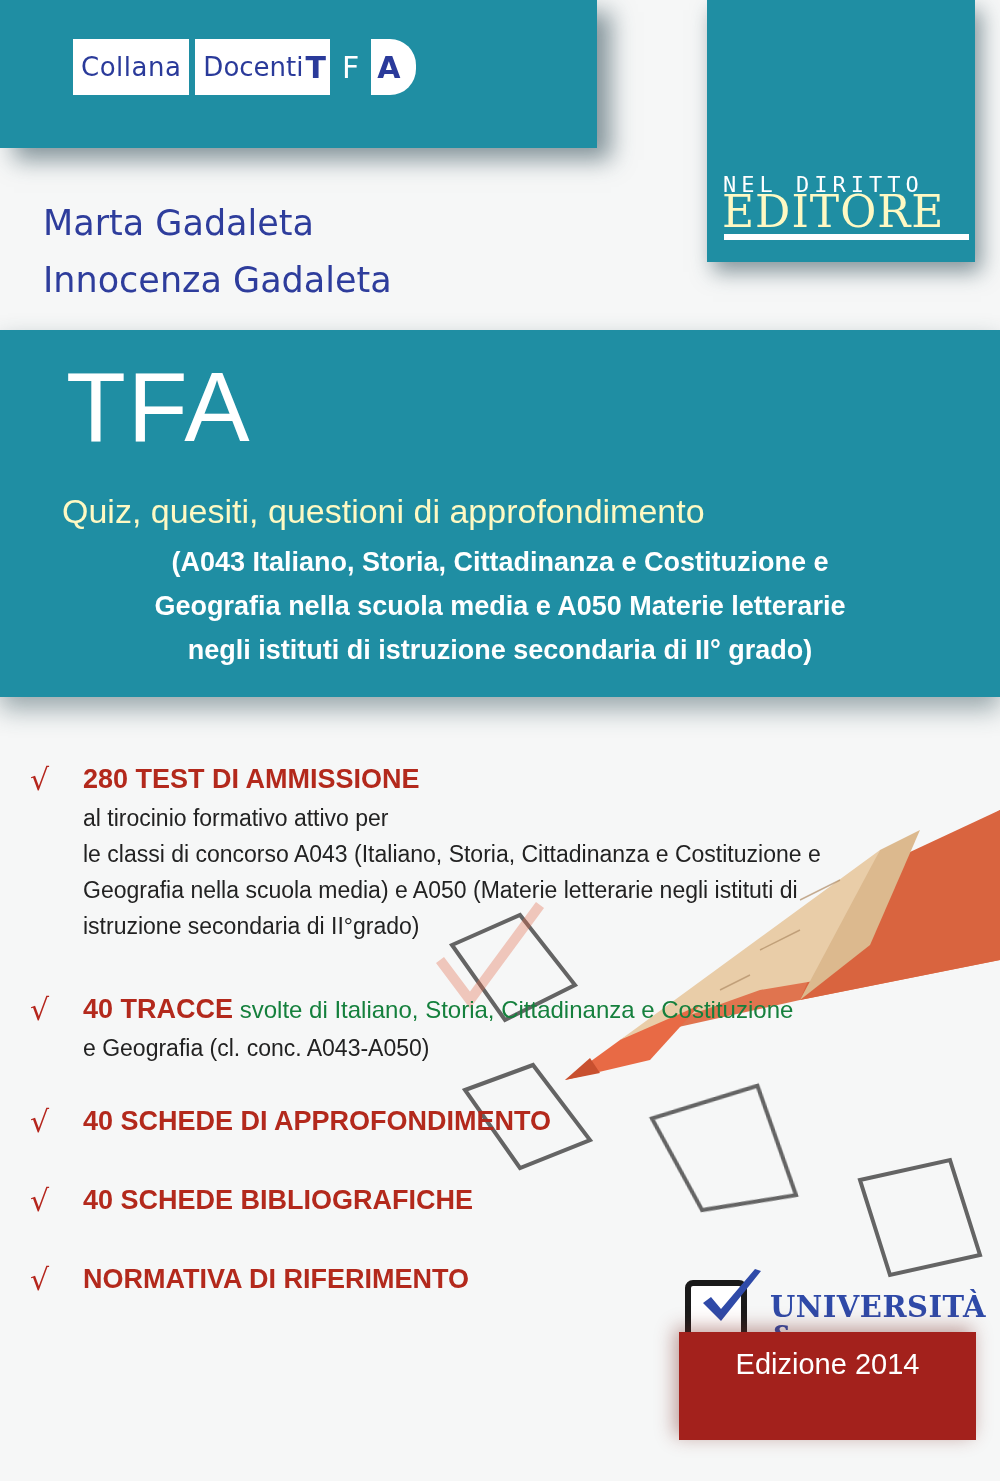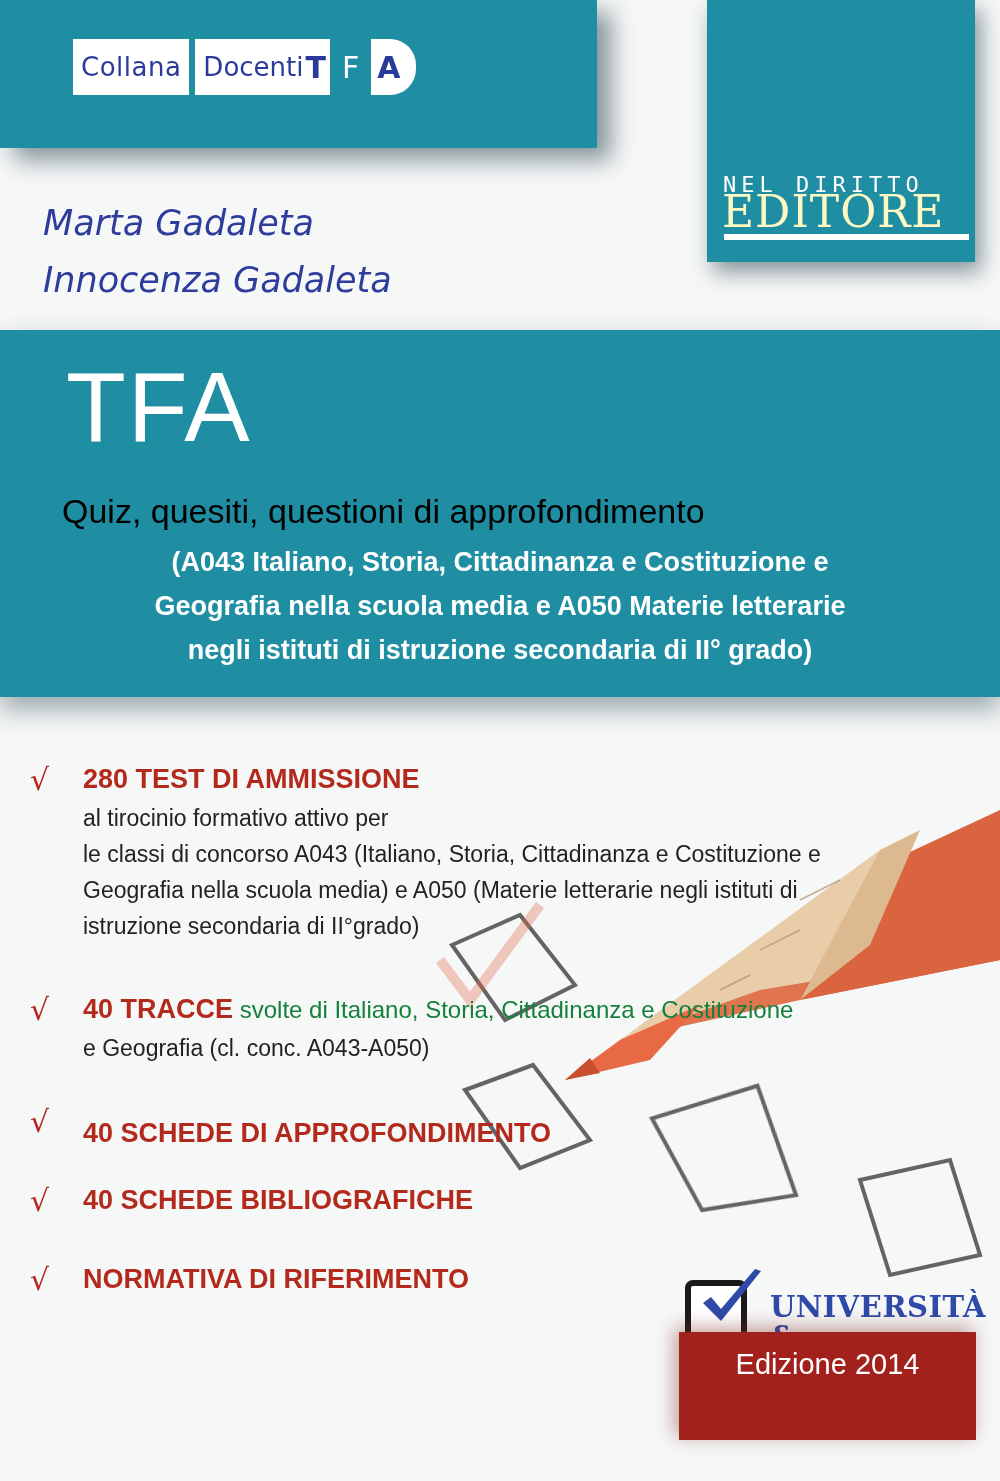--- a/index.html
+++ b/index.html
@@ -50,33 +50,33 @@
   }
   .publisher-main {
     position:absolute; left:15px; top:186px; width:250px;
     color:#fef9c3; font-family:"DejaVu Serif", serif; font-size:44px;
     letter-spacing:1px;
   }
   .publisher-rule { position:absolute; left:17px; top:234px; width:245px; height:6px; background:#ffffff; }
 
   
   .authors { position:absolute; left:43px; top:195px; color:#2e3d9c; font-size:35px; line-height:57px; }
-  .authors div { white-space:nowrap;font-style:italic; }
+  .authors div { white-space:nowrap; }
 
   
   .title-band {
     position:absolute; left:0; top:330px; width:1000px; height:367px;
     box-shadow: 0 12px 24px rgba(40,70,80,0.45);
   }
   .title-main {
     position:absolute; left:66px; top:22px; color:#ffffff;
     font-family:"Liberation Sans", sans-serif; font-size:98px; line-height:110px; letter-spacing:2px;
   }
   .title-sub {
-    position:absolute; left:62px; top:162px; color:#000000;
+    position:absolute; left:62px; top:162px; color:#fef9c3;
     font-family:"Liberation Sans", sans-serif; font-size:34px; white-space:nowrap;
   }
   .title-detail {
     position:absolute; left:0; width:1000px; top:210px; color:#ffffff;
     font-family:"Liberation Sans", sans-serif; font-weight:bold; font-size:27px; line-height:44px;
     text-align:center;
   }
 
   
   .illustration { position:absolute; left:380px; top:740px; width:620px; height:560px; pointer-events:none; }
@@ -202,21 +202,21 @@
     <span class="bullet-head" style="top:2px;">
       <span>40 TRACCE</span><span class="bullet-inline"> svolte di Italiano, Storia, Cittadinanza e Costituzione</span>
     </span>
     <div class="bullet-body" style="top:38px;">
       <div>e Geografia (cl. conc. A043-A050)</div>
     </div>
   </div>
 
   <div class="bullet" style="top:1104px;">
     <span class="check">√</span>
-    <span class="bullet-head" style="top:14px;">40 SCHEDE DI APPROFONDIMENTO</span>
+    <span class="bullet-head" style="top:2px;">40 SCHEDE DI APPROFONDIMENTO</span>
   </div>
 
   <div class="bullet" style="top:1183px;">
     <span class="check">√</span>
     <span class="bullet-head" style="top:2px;">40 SCHEDE BIBLIOGRAFICHE</span>
   </div>
 
   <div class="bullet" style="top:1262px;">
     <span class="check">√</span>
     <span class="bullet-head" style="top:2px;">NORMATIVA DI RIFERIMENTO</span>

